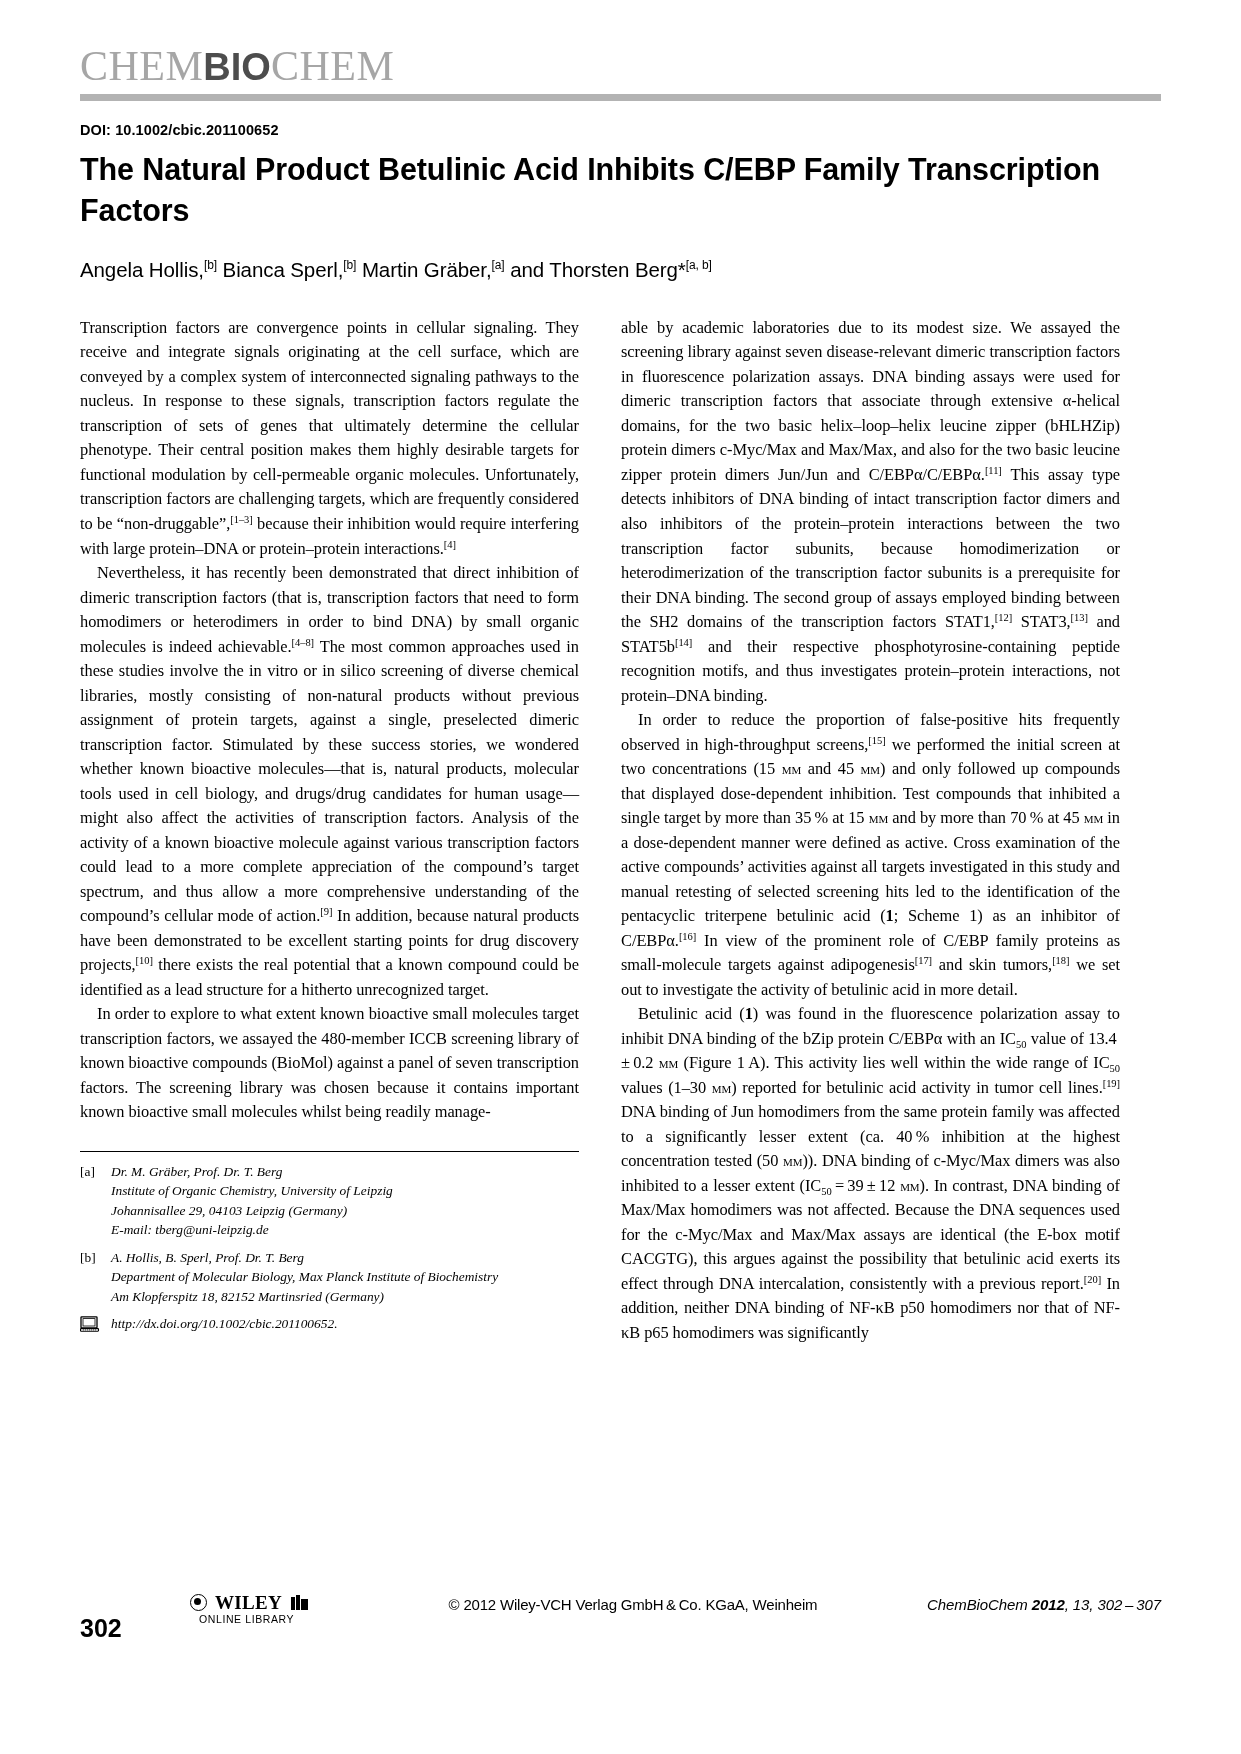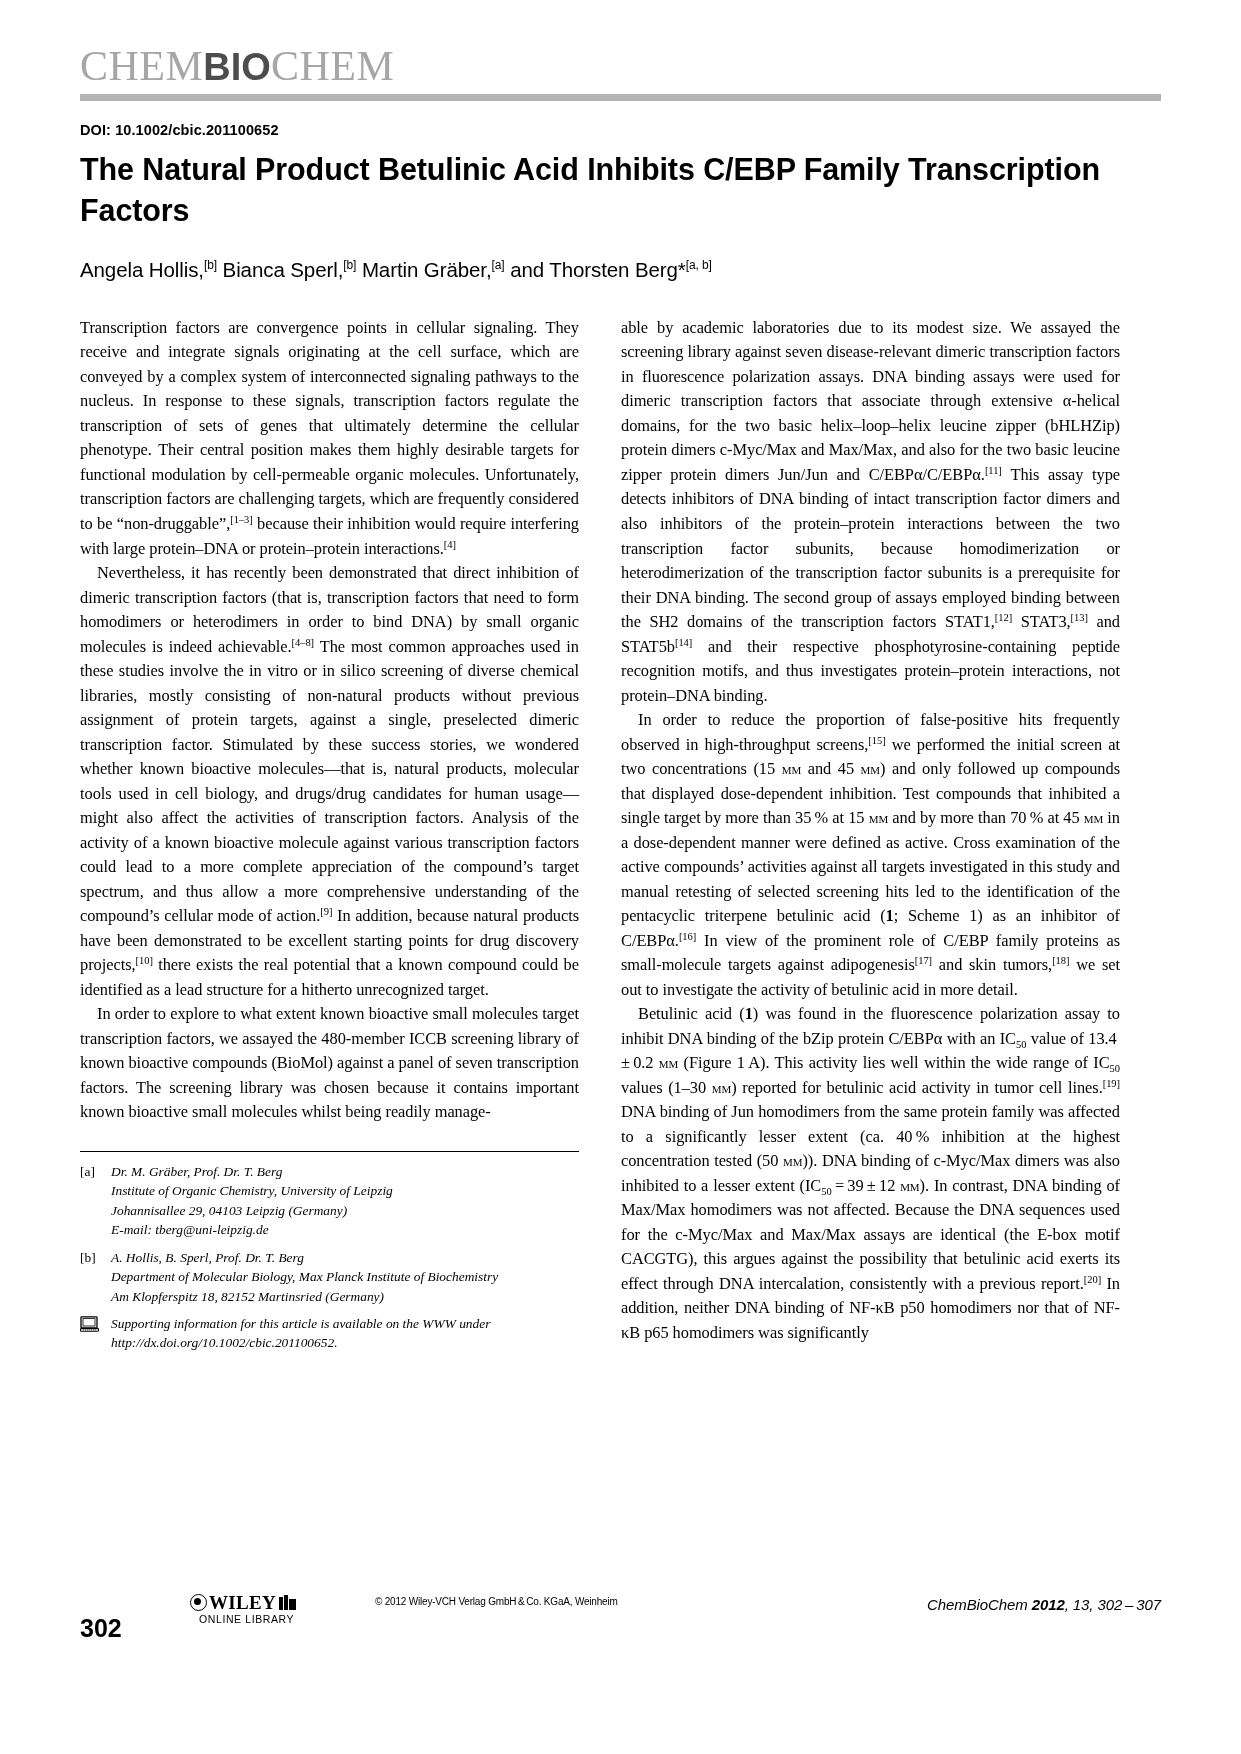--- a/index.html
+++ b/index.html
@@ -140,20 +140,21 @@
     padding-top: 1px;
   }
   .wiley-top {
     display: flex;
     align-items: center;
     font-family: "Liberation Serif", serif;
     font-weight: bold;
     font-size: 19px;
     letter-spacing: 0.3px;
     line-height: 1;
+    gap: 6px;
   }
   .wiley-mark {
     width: 15px; height: 15px;
     border-radius: 50%;
     border: 1.4px solid #000;
     margin-right: 2px;
     position: relative;
   }
   .wiley-mark::after{
     content:"";
@@ -177,21 +178,22 @@
   .wiley-sub {
     font-family: "Liberation Sans", sans-serif;
     font-size: 10.5px;
     font-weight: normal;
     letter-spacing: 0.6px;
     margin-top: 1px;
     margin-left: 9px;
   }
   .copyright {
     flex: 1 1 auto;
-    font-size: 10px;
+    font-size: 15px;
+    text-align: center;
     padding-top: 4px;
     letter-spacing: -0.2px;
   }
   .cite {
     flex: 0 0 270px;
     font-size: 15px;
     font-style: italic;
     text-align: right;
     padding-top: 4px;
     letter-spacing: -0.1px;
@@ -245,21 +247,20 @@
         <div class="fn">
           <div class="fn-icon">
             <svg class="monitor-ico" width="20" height="16" viewBox="0 0 20 16" aria-hidden="true">
               <rect x="1" y="0.8" width="16" height="11" rx="0.6" fill="none" stroke="#000" stroke-width="1.3"></rect>
               <rect x="3" y="2.6" width="12" height="7.4" fill="#fff" stroke="#000" stroke-width="0.8"></rect>
               <rect x="0.5" y="12.6" width="18" height="2.6" rx="0.6" fill="none" stroke="#000" stroke-width="1.1"></rect>
               <line x1="3" y1="13.9" x2="16" y2="13.9" stroke="#000" stroke-width="0.7" stroke-dasharray="1 1"></line>
             </svg>
           </div>
           <div class="fn-body">
-            <span class="fn-line">Supporting information for this article is available on the WWW under</span>
             <span class="fn-line">http://dx.doi.org/10.1002/cbic.201100652.</span>
           </div>
         </div>
       </div>
     </div>
 
     <div class="col">
       <p class="body">able by academic laboratories due to its modest size. We assayed the screening library against seven disease-relevant dimeric transcription factors in fluorescence polarization assays. DNA binding assays were used for dimeric transcription factors that associate through extensive α-helical domains, for the two basic helix–loop–helix leucine zipper (bHLHZip) protein dimers c-Myc/Max and Max/Max, and also for the two basic leucine zipper protein dimers Jun/Jun and C/EBPα/C/EBPα.<sup>[11]</sup> This assay type detects inhibitors of DNA binding of intact transcription factor dimers and also inhibitors of the protein–protein interactions between the two transcription factor subunits, because homodimerization or heterodimerization of the transcription factor subunits is a prerequisite for their DNA binding. The second group of assays employed binding between the SH2 domains of the transcription factors STAT1,<sup>[12]</sup> STAT3,<sup>[13]</sup> and STAT5b<sup>[14]</sup> and their respective phosphotyrosine-containing peptide recognition motifs, and thus investigates protein–protein interactions, not protein–DNA binding.</p>
       <p class="body indent">In order to reduce the proportion of false-positive hits frequently observed in high-throughput screens,<sup>[15]</sup> we performed the initial screen at two concentrations (15 <span class="sc">μm</span> and 45 <span class="sc">μm</span>) and only followed up compounds that displayed dose-dependent inhibition. Test compounds that inhibited a single target by more than 35 % at 15 <span class="sc">μm</span> and by more than 70 % at 45 <span class="sc">μm</span> in a dose-dependent manner were defined as active. Cross examination of the active compounds’ activities against all targets investigated in this study and manual retesting of selected screening hits led to the identification of the pentacyclic triterpene betulinic acid (<b>1</b>; Scheme 1) as an inhibitor of C/EBPα.<sup>[16]</sup> In view of the prominent role of C/EBP family proteins as small-molecule targets against adipogenesis<sup>[17]</sup> and skin tumors,<sup>[18]</sup> we set out to investigate the activity of betulinic acid in more detail.</p>
       <p class="body indent">Betulinic acid (<b>1</b>) was found in the fluorescence polarization assay to inhibit DNA binding of the bZip protein C/EBPα with an IC<sub>50</sub> value of 13.4 ± 0.2 <span class="sc">μm</span> (Figure 1 A). This activity lies well within the wide range of IC<sub>50</sub> values (1–30 <span class="sc">μm</span>) reported for betulinic acid activity in tumor cell lines.<sup>[19]</sup> DNA binding of Jun homodimers from the same protein family was affected to a significantly lesser extent (ca. 40 % inhibition at the highest concentration tested (50 <span class="sc">μm</span>)). DNA binding of c-Myc/Max dimers was also inhibited to a lesser extent (IC<sub>50</sub> = 39 ± 12 <span class="sc">μm</span>). In contrast, DNA binding of Max/Max homodimers was not affected. Because the DNA sequences used for the c-Myc/Max and Max/Max assays are identical (the E-box motif CACGTG), this argues against the possibility that betulinic acid exerts its effect through DNA intercalation, consistently with a previous report.<sup>[20]</sup> In addition, neither DNA binding of NF-κB p50 homodimers nor that of NF-κB p65 homodimers was significantly</p>

